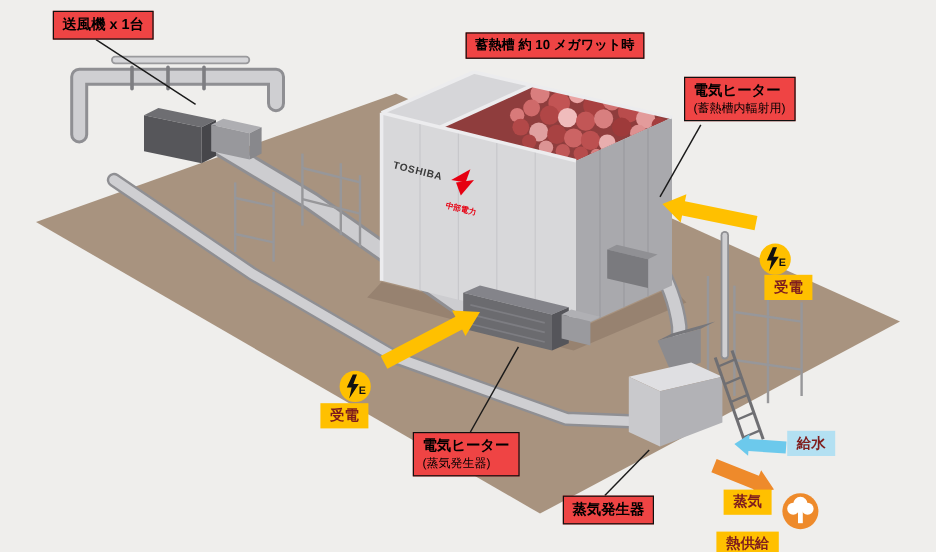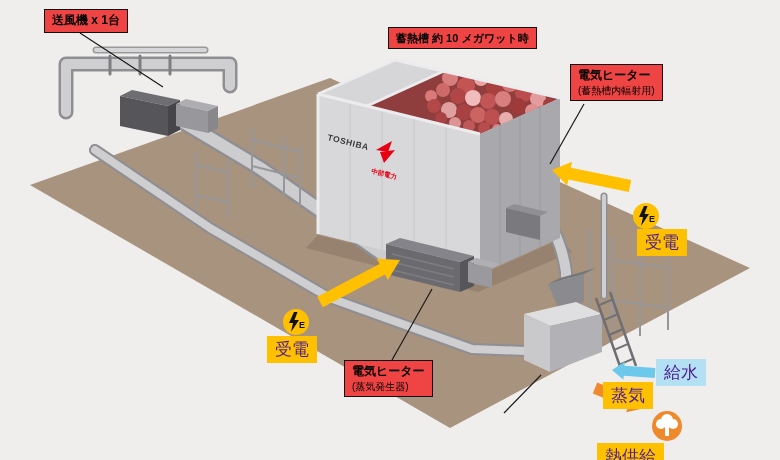--- a/index.html
+++ b/index.html
@@ -5,22 +5,22 @@
   *{box-sizing:border-box;margin:0;padding:0}
   html,body{width:780px;height:460px}
   body{font-family:"Liberation Sans",sans-serif;background:#efeeec}
   #stage{position:relative;width:780px;height:460px;overflow:hidden;background:#efeeec}
   #scene-svg{position:absolute;left:0;top:0}
   .callout{position:absolute;z-index:4;background:#ef4444;border:1.5px solid #101010;
            padding:3px 7px;font-weight:bold;font-size:12px;line-height:1.3;color:#000;white-space:nowrap}
   .callout.big{font-size:11px}
   .callout.center{}
   .callout .sub{display:block;font-size:10px;font-weight:normal}
-  .badge{position:absolute;z-index:4;padding:2px 8px;font-weight:normal;font-size:17px;
-         color:#4c1d95;white-space:nowrap}
+  .badge{position:absolute;z-index:4;padding:2px 8px;font-weight:bold;font-size:12px;
+         color:#7f1d1d;white-space:nowrap}
   .badge.yellow{background:#ffc000}
   .badge.blue{background:#b3e0f2}
   .icon-abs{position:absolute;z-index:4}
 </style>
 </head>
 <body>
 
 <div id="stage">
 
 <svg id="scene-svg" width="780" height="460" viewBox="0 0 780 460">
@@ -200,38 +200,39 @@
 <div class="callout center" style="left:570px;top:64px">
   <span>電気ヒーター</span>
   <span class="sub">(蓄熱槽内輻射用)</span>
 </div>
 
 <div class="callout center" style="left:344px;top:360px">
   <span>電気ヒーター</span>
   <span class="sub">(蒸気発生器)</span>
 </div>
 
+<div class="callout" style="left:469px;top:413px">蒸気発生器</div>
 
 <svg class="icon-abs" style="left:632px;top:202px" width="28" height="28">
   <circle cx="14" cy="14" r="13" fill="#ffc000"></circle>
   <polygon points="12,4 7,15 11,15 9,24 17,12 12.5,12 15.5,4" fill="#111"></polygon>
   <text x="17" y="20" font-size="9" font-weight="bold" fill="#111">E</text>
 </svg>
 <div class="badge yellow" style="left:637px;top:229px">受電</div>
 
 <svg class="icon-abs" style="left:282px;top:308px" width="28" height="28">
   <circle cx="14" cy="14" r="13" fill="#ffc000"></circle>
   <polygon points="12,4 7,15 11,15 9,24 17,12 12.5,12 15.5,4" fill="#111"></polygon>
   <text x="17" y="20" font-size="9" font-weight="bold" fill="#111">E</text>
 </svg>
 <div class="badge yellow" style="left:267px;top:336px">受電</div>
 
 <div class="badge blue" style="left:656px;top:359px">給水</div>
 
-<div class="badge yellow" style="left:603px;top:382px">蒸気</div>
+<div class="badge yellow" style="left:603px;top:408px">蒸気</div>
 <div class="badge yellow" style="left:597px;top:443px">熱供給</div>
 
 <svg class="icon-abs" style="left:650px;top:408px" width="36" height="38">
   <circle cx="17" cy="18" r="15" fill="#ee8a2b"></circle>
   <circle cx="11" cy="16" r="5" fill="#fff"></circle>
   <circle cx="17" cy="12" r="6" fill="#fff"></circle>
   <circle cx="23" cy="16" r="5" fill="#fff"></circle>
   <rect x="15" y="17" width="4" height="11" fill="#fff"></rect>
 </svg>
 

